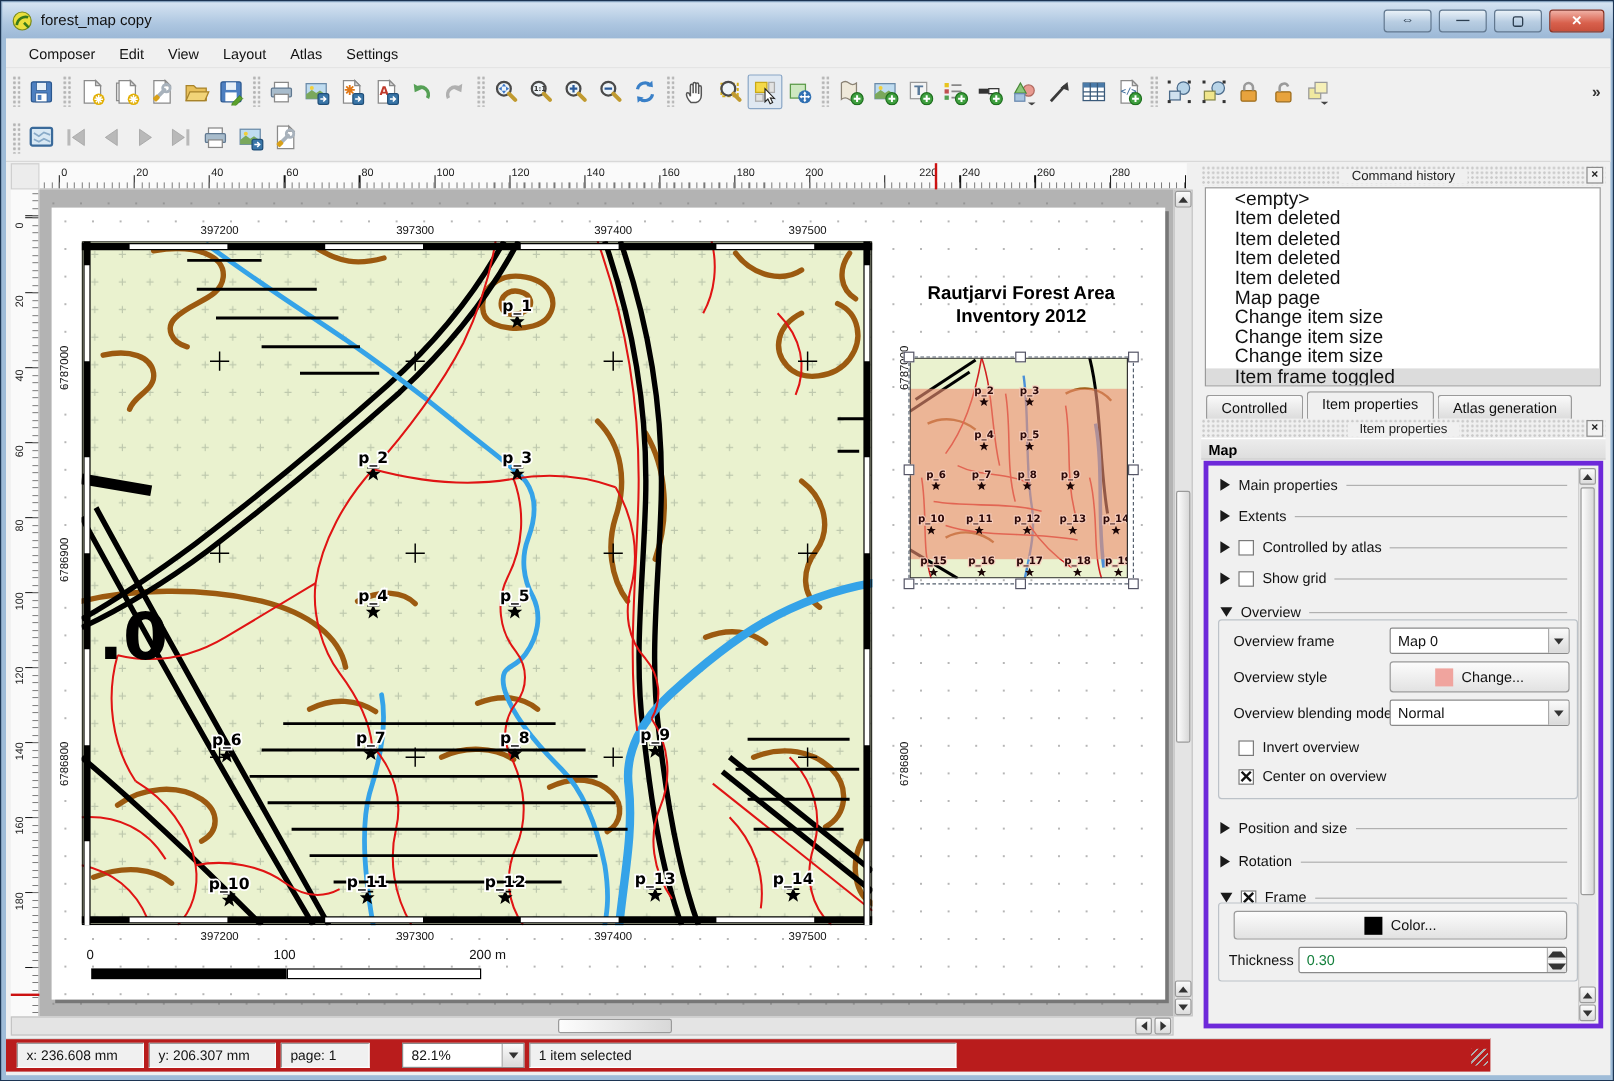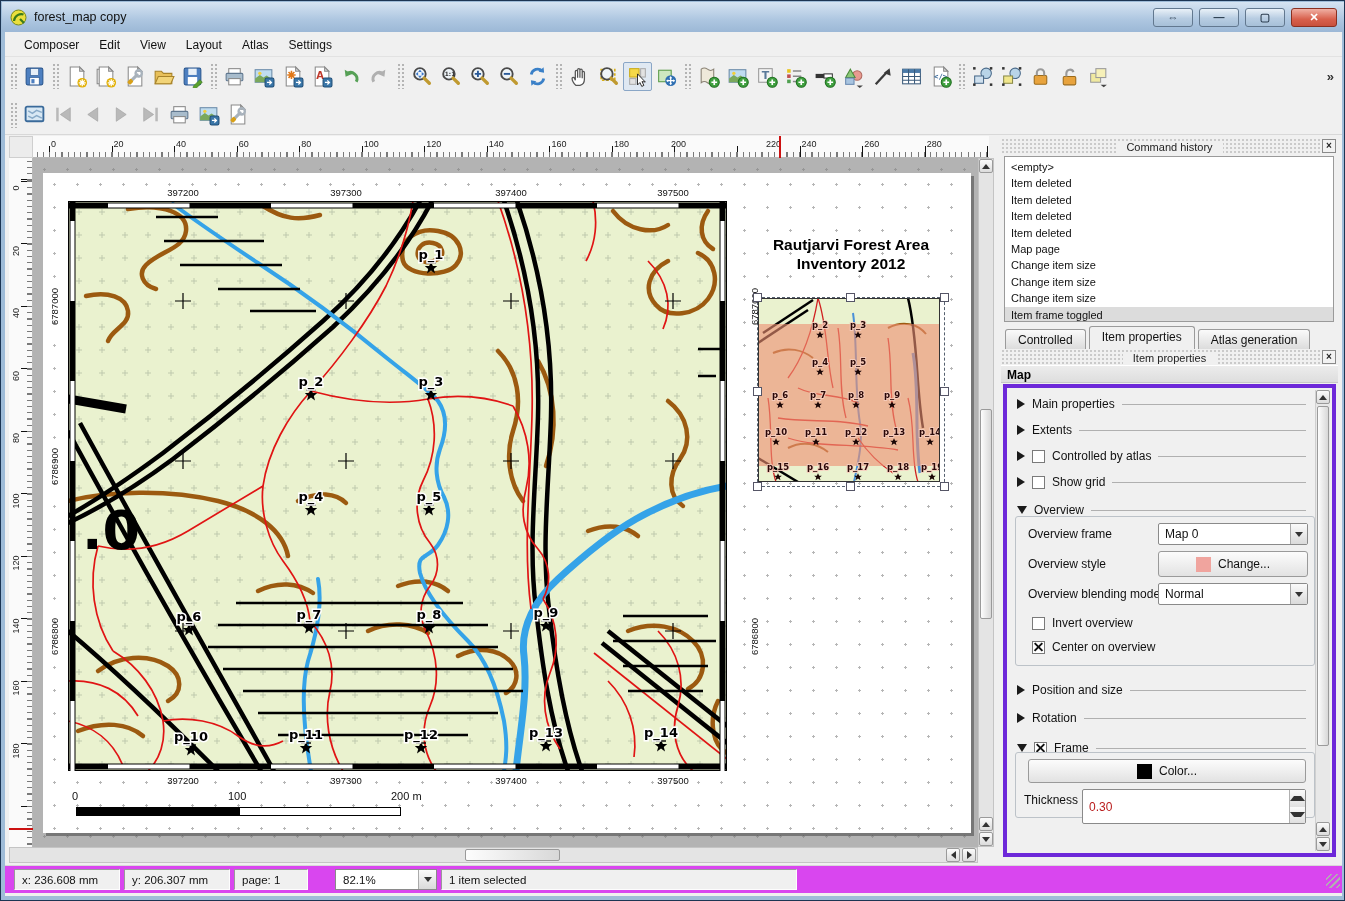--- a/index.html
+++ b/index.html
@@ -49,46 +49,46 @@
   .sb-btn{position:absolute;width:14px;height:14px;background:linear-gradient(#fbfbfb,#dcdcdc);border:1px solid #9a9a9a;border-radius:2px;display:flex;align-items:center;justify-content:center}
   .tri-up{width:0;height:0;border-left:4px solid transparent;border-right:4px solid transparent;border-bottom:5px solid #333}
   .tri-dn{width:0;height:0;border-left:4px solid transparent;border-right:4px solid transparent;border-top:5px solid #333}
   .tri-lt{width:0;height:0;border-top:4px solid transparent;border-bottom:4px solid transparent;border-right:5px solid #333}
   .tri-rt{width:0;height:0;border-top:4px solid transparent;border-bottom:4px solid transparent;border-left:5px solid #333}
   .panel{left:1000px;top:135px;width:337px;height:723px}
   .dock-title{position:absolute;left:0;width:337px;height:17px;background-image:radial-gradient(#cacaca 1px,transparent 1.2px);background-size:4px 4px;display:flex;align-items:center;justify-content:center}
   .dock-title span{background:#f0f0f0;padding:0 10px;font-size:11px;color:#222}
   .dock-close{position:absolute;right:2px;top:1px;width:14px;height:14px;border:1px solid #8a8a8a;background:#f2f2f2;font-size:10px;line-height:12px;text-align:center;color:#222;font-weight:bold}
   .ch-list{position:absolute;left:3px;top:20px;width:330px;height:166px;background:#fff;border:1px solid #9a9a9a;overflow:hidden;padding-top:2px}
-  .ch-item{font-size:11px;color:#111;padding:1px 6px;line-height:14.4px;white-space:pre}
+  .ch-item{font-size:16px;color:#111;padding:1px 24px;line-height:14.4px;white-space:pre}
   .ch-item.selected{background:#dcdcdc}
   .tabs{position:absolute;left:4px;top:190px;height:23px;display:flex;align-items:flex-end}
   .tab{font-size:12px;color:#111;padding:3px 12px 3px;background:linear-gradient(#fafafa,#dcdcdc);border:1px solid #9a9a9a;border-bottom:none;border-radius:3px 3px 0 0;margin-right:3px;height:20px}
   .tab.active{background:#f0f0f0;height:23px;font-weight:normal}
   .map-header{position:absolute;left:0;top:229px;width:337px;height:18px;background:linear-gradient(#ececec,#dedede);border-top:1px solid #fff;border-bottom:1px solid #c8c8c8;font-weight:bold;font-size:12px;padding:2px 0 0 6px;color:#000}
   .ip-content{position:absolute;left:2px;top:248px;width:333px;height:473px;border:4px solid #6d28d9;background:#f0f0f0}
   .secrow{position:absolute;left:10px;right:26px;height:20px;display:flex;align-items:center;gap:7px}
   .plabel{font-size:12px;color:#111;white-space:nowrap}
   .rline{flex:1;height:1px;background:#b0b0b0}
   .tri-r{width:0;height:0;border-left:8px solid #1a1a1a;border-top:5px solid transparent;border-bottom:5px solid transparent}
   .tri-d{width:0;height:0;border-top:8px solid #1a1a1a;border-left:5px solid transparent;border-right:5px solid transparent}
   .checkbox{position:relative;width:13px;height:13px;background:#fff;border:1px solid #7a7a7a;flex:none}
   .checkbox.checked::before,.checkbox.checked::after{content:"";position:absolute;left:0px;right:0px;top:4.5px;height:2.2px;background:#111}
   .checkbox.checked::before{transform:rotate(45deg)}
   .checkbox.checked::after{transform:rotate(-45deg)}
   .gbox{position:absolute;border:1px solid #bcc2c8;border-radius:3px;background:#f0f0f0}
   .combo{position:absolute;height:22px;background:#fff;border:1px solid #8a8a8a;border-radius:2px;display:flex;align-items:center;font-size:12px;padding-left:6px;color:#111}
   .combo .arrowbox{margin-left:auto;width:17px;height:100%;background:linear-gradient(#fafafa,#dadada);border-left:1px solid #aaa;display:flex;align-items:center;justify-content:center}
   .btn{position:absolute;background:linear-gradient(#fcfcfc,#e2e2e2);border:1px solid #9a9a9a;border-radius:3px;display:flex;align-items:center;justify-content:center;font-size:12px;gap:7px;color:#111}
   .swatch{width:15px;height:15px;flex:none}
-  .spin{position:absolute;height:35px;background:#fff;border:1px solid #8a8a8a;border-radius:2px;display:flex;align-items:center;font-size:12px;padding-left:6px;color:#b91c1c}
+  .spin{position:absolute;height:22px;background:#fff;border:1px solid #8a8a8a;border-radius:2px;display:flex;align-items:center;font-size:12px;padding-left:6px;color:#15803d}
   .spin .arrows{margin-left:auto;width:16px;height:100%;display:flex;flex-direction:column;border-left:1px solid #b0b0b0}
   .spin .arrows div{flex:1;display:flex;align-items:center;justify-content:center;background:linear-gradient(#fafafa,#e0e0e0)}
   .ip-scroll{position:absolute;right:2px;top:2px;width:15px;bottom:2px;background:#e8e8e8;border-left:1px solid #d0d0d0}
-  .statusbar{left:4px;top:864px;width:1337px;height:28px;background:#d946ef;border-top:1px solid #d8d8d8}
+  .statusbar{left:4px;top:864px;width:1237px;height:28px;background:#b91c1c;border-top:1px solid #d8d8d8}
   .stbox{position:absolute;top:3px;height:21px;border:1px solid;border-color:#9a9a9a #fdfdfd #fdfdfd #9a9a9a;background:#f0f0f0;font-size:11.5px;display:flex;align-items:center;padding:0 7px;color:#111;white-space:nowrap}
   .stcombo{position:absolute;top:3px;height:21px;background:#fff;border:1px solid #8a8a8a;font-size:11.5px;display:flex;align-items:center;padding-left:7px;color:#111}
   .grip{position:absolute;right:2px;top:8px;width:14px;height:14px;background:repeating-linear-gradient(135deg,transparent 0 3px,#b0b0b0 3px 4.5px)}
   .ptlabel{font-family:"DejaVu Sans",sans-serif;font-size:13px;font-weight:bold;fill:#000;stroke:#fff;stroke-width:3px;paint-order:stroke}
   .ovlabel{font-family:"DejaVu Sans",sans-serif;font-size:8.5px;font-weight:bold;fill:#2a0808;stroke:rgba(246,205,190,.9);stroke-width:2px;paint-order:stroke}
   .icon-svg{display:block}
 </style>
 </head>
 <body>
 

